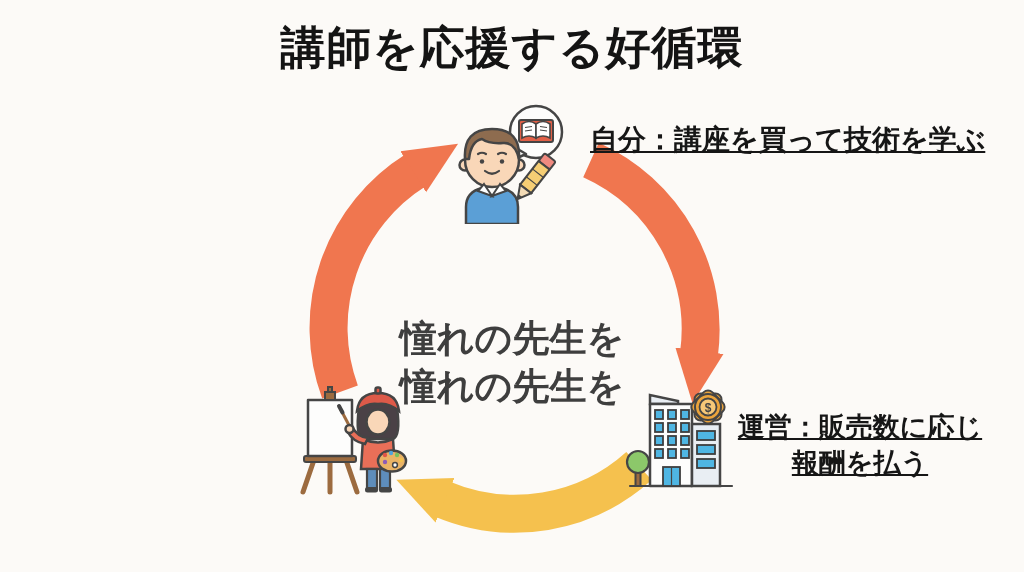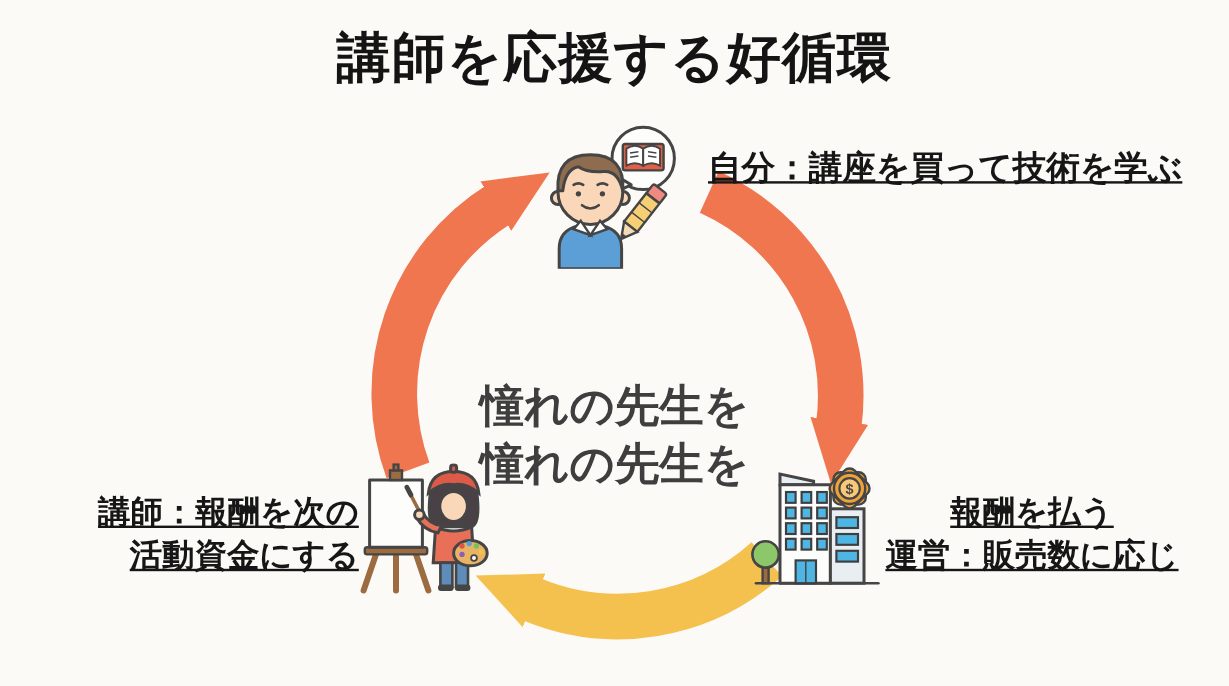--- a/index.html
+++ b/index.html
@@ -174,27 +174,23 @@
       <circle cx="101" cy="69" r="2.2" fill="#77C05E"></circle>
       <circle cx="105" cy="74" r="2.2" fill="#F2C14E"></circle>
       <circle cx="89" cy="76" r="2.2" fill="#8E5BB8"></circle>
       <circle cx="99" cy="79" r="2.4" class="ic-white-thin"></circle>
     </svg>
   </div>
 
   <div class="label label-self">自分：講座を買って技術を学ぶ</div>
 
   <div class="label label-operator">
+    <div>運営：販売数に応じ</div>
     <div>報酬を払う</div>
-    <div>運営：販売数に応じ</div>
   </div>
 
-  <div class="label label-instructor">
-    <div>講師：報酬を次の</div>
-    <div>活動資金にする</div>
-  </div>
 
   <div class="center-text">
     <div>憧れの先生を</div>
     <div>憧れの先生を</div>
   </div>
 
 </div>
 
 </body></html>

